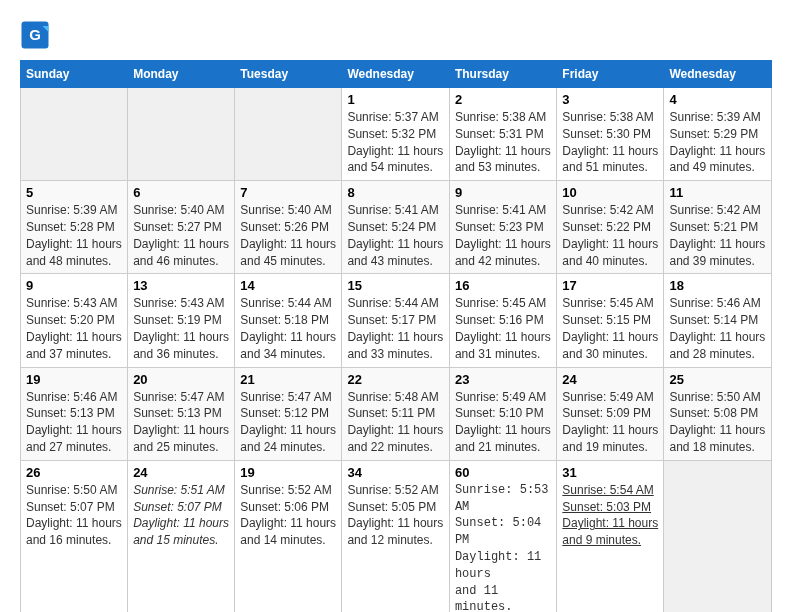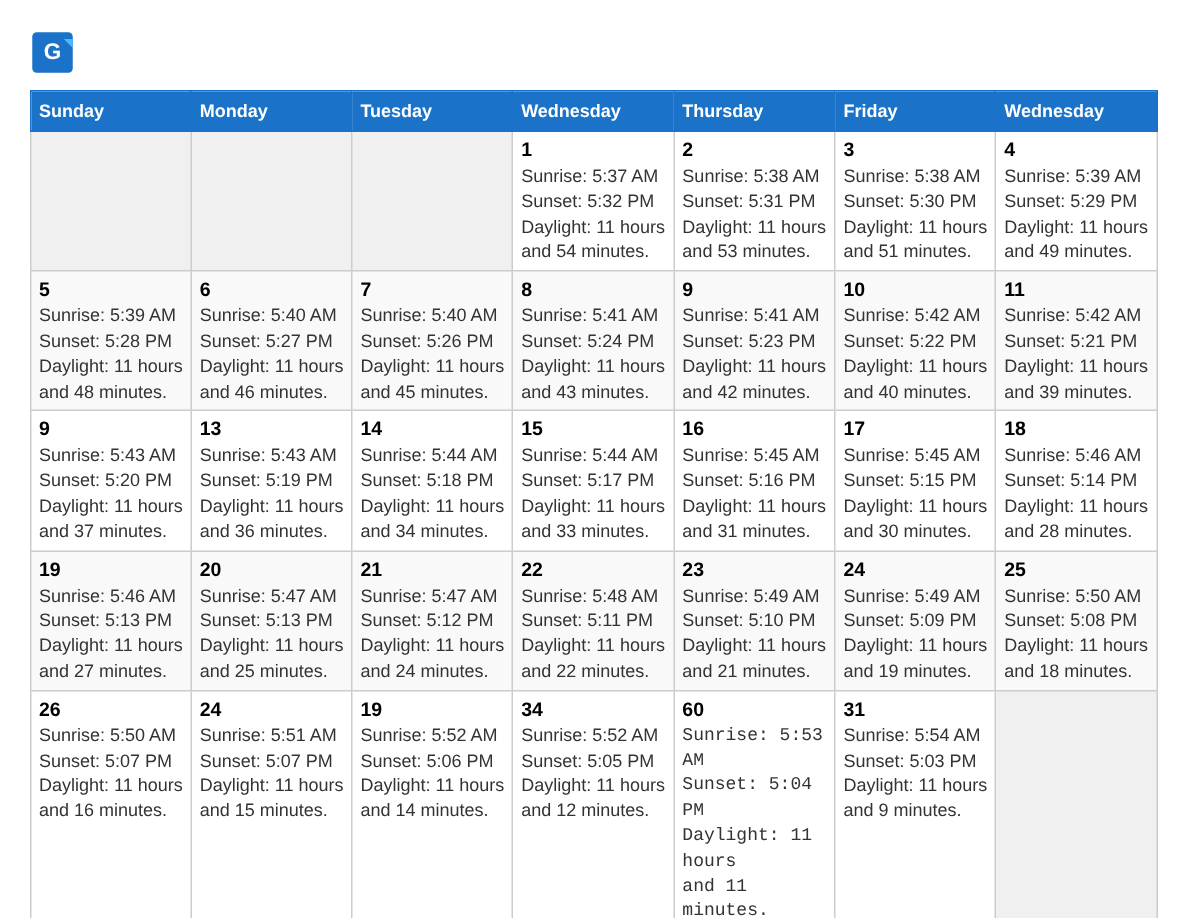--- a/index.html
+++ b/index.html
@@ -310,21 +310,21 @@
       <tr>
         <td>
           <span class="day-num">26</span>
           <div class="day-info" style="white-space: pre-line;">Sunrise: 5:50 AM
 Sunset: 5:07 PM
 Daylight: 11 hours
 and 16 minutes.</div>
         </td>
         <td>
           <span class="day-num">24</span>
-          <div class="day-info" style="white-space: pre-line;">Sunrise: 5:51 AM
+          <div class="day-info" style="white-space: pre-line; font-style: italic;">Sunrise: 5:51 AM
 Sunset: 5:07 PM
 Daylight: 11 hours
 and 15 minutes.</div>
         </td>
         <td>
           <span class="day-num">19</span>
           <div class="day-info" style="white-space: pre-line;">Sunrise: 5:52 AM
 Sunset: 5:06 PM
 Daylight: 11 hours
 and 14 minutes.</div>
@@ -338,21 +338,21 @@
         </td>
         <td>
           <span class="day-num">60</span>
           <div class="day-info" style="white-space: pre-line; font-family: Liberation Mono, monospace;">Sunrise: 5:53 AM
 Sunset: 5:04 PM
 Daylight: 11 hours
 and 11 minutes.</div>
         </td>
         <td>
           <span class="day-num">31</span>
-          <div class="day-info" style="white-space: pre-line;">Sunrise: 5:54 AM
+          <div class="day-info" style="white-space: pre-line; text-decoration: underline;">Sunrise: 5:54 AM
 Sunset: 5:03 PM
 Daylight: 11 hours
 and 9 minutes.</div>
         </td>
         <td class="empty"></td>
       </tr>
     </tbody>
 </table>
 
 </body></html>

